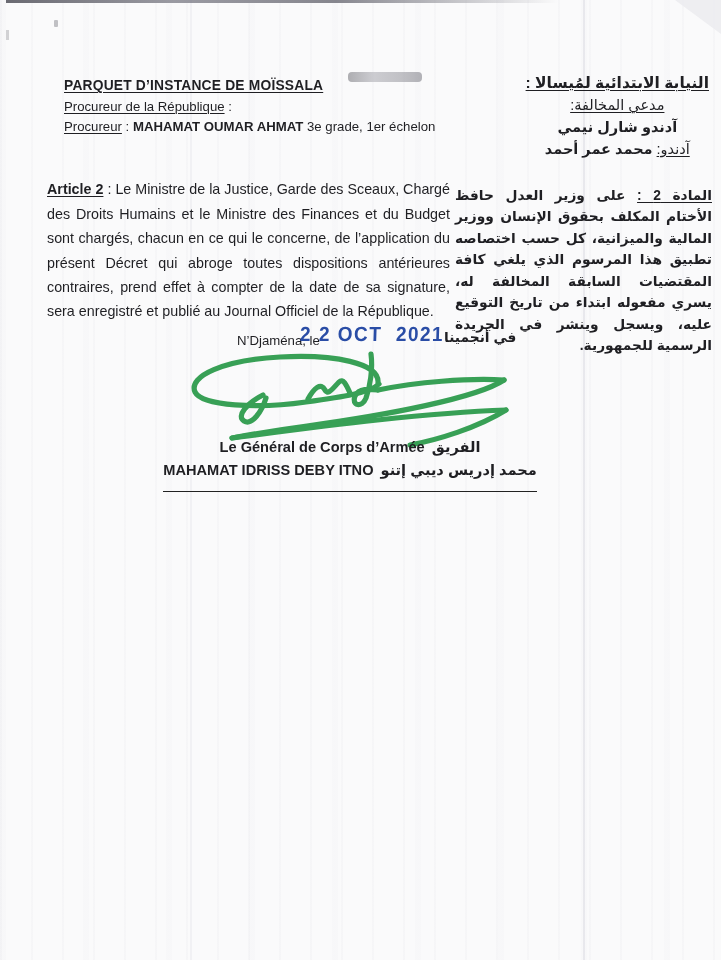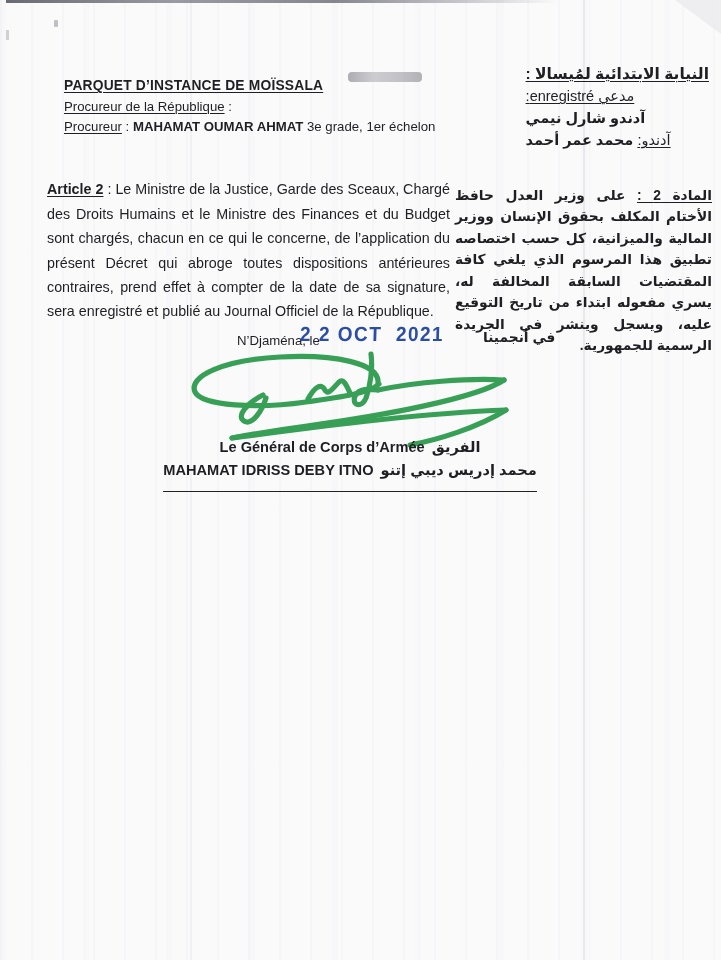--- a/index.html
+++ b/index.html
@@ -32,38 +32,38 @@
   }
   .speck1 { position:absolute; left:54px; top:20px; width:4px; height:7px; background:#9a9aa0; opacity:.6; border-radius:1px; }
   .speck2 { position:absolute; left:6px; top:30px; width:3px; height:10px; background:#b5b5bb; opacity:.6; }
 
   .b { font-weight:bold; }
   .ul { text-decoration:underline; text-decoration-thickness:1.4px; text-underline-offset:2px; }
 
   .hdr-left { position:absolute; left:64px; top:76px; font-size:13.2px; line-height:20.5px; white-space:nowrap; }
   .hdr-left .title { font-size:13.8px; letter-spacing:.2px; }
 
-  .hdr-right { position:absolute; right:12px; top:63px; direction:rtl; text-align:left; font-size:14.5px; line-height:22px; white-space:nowrap; }
+  .hdr-right { position:absolute; right:12px; top:72px; direction:rtl; text-align:center; font-size:14.5px; line-height:22px; white-space:nowrap; }
 
   .para-fr {
     position:absolute; left:47px; top:163px; width:403px;
     font-size:14.3px; line-height:24.4px; text-align:justify;
   }
   .para-ar {
     position:absolute; right:9px; top:171px; width:257px;
     direction:rtl; text-align:justify; font-size:13.8px; line-height:21.5px; font-weight:600;
   }
 
   .dateline-fr { position:absolute; left:237px; top:333px; font-size:13.2px; }
   .date-stamp {
     position:absolute; left:300px; top:324px;
     font-size:19px; font-weight:bold; letter-spacing:1.5px; white-space:pre;
     transform:scaleY(1.08) skewX(-2deg);
   }
-  .dateline-ar { position:absolute; left:444px; top:329px; direction:rtl; font-size:13.8px; font-weight:600;margin-left:39px; }
+  .dateline-ar { position:absolute; left:444px; top:329px; direction:rtl; font-size:13.8px; font-weight:600; }
 
   .sig-svg { position:absolute; left:172px; top:349px; }
 
   .sig-caption { position:absolute; left:130px; top:437px; width:440px; text-align:center; line-height:21.5px; }
   .sig-line { display:flex; justify-content:center; align-items:center; gap:7px; font-weight:bold; font-size:14.6px; }
   .sig-line.underlined { display:inline-flex; border-bottom:1.6px solid #222; padding-bottom:10px; }
   .ar { direction:rtl; unicode-bidi:isolate; }
 </style>
 </head>
 <body>
@@ -79,21 +79,21 @@
   <div class="speck2"></div>
 
   <div class="hdr-left">
     <div class="title b ul">PARQUET D’INSTANCE DE MOÏSSALA</div>
     <div><span class="ul">Procureur de la République</span><span> :</span></div>
     <div><span class="ul">Procureur</span><span> : </span><span class="b">MAHAMAT OUMAR AHMAT</span><span> 3e grade, 1er échelon</span></div>
   </div>
 
   <div class="hdr-right">
     <div class="b ul" style="font-size:15.5px">النيابة الابتدائية لمُيسالا :</div>
-    <div class="ul">مدعي enregistré:</div>
+    <div class="ul">مدعي المخالفة:</div>
     <div class="b">آدندو شارل نيمي</div>
     <div><span class="ul">آدندو:</span> <span class="b">محمد عمر أحمد</span></div>
   </div>
 
   <p class="para-fr"><span class="b ul">Article 2</span><span> : </span><span>Le Ministre de la Justice, Garde des Sceaux, Chargé des Droits Humains et le Ministre des Finances et du Budget sont chargés, chacun en ce qui le concerne, de l’application du présent Décret qui abroge toutes dispositions antérieures contraires, prend effet à compter de la date de sa signature, sera enregistré et publié au Journal Officiel de la République.</span></p>
 
   <p class="para-ar"><span class="b ul">المادة 2 :</span> <span>على وزير العدل حافظ الأختام المكلف بحقوق الإنسان ووزير المالية والميزانية، كل حسب اختصاصه تطبيق هذا المرسوم الذي يلغي كافة المقتضيات السابقة المخالفة له، يسري مفعوله ابتداء من تاريخ التوقيع عليه، ويسجل وينشر في الجريدة الرسمية للجمهورية.</span></p>
 
   <div class="dateline-fr">N’Djaména, le</div>
   <div class="date-stamp" style="color: rgb(42, 77, 166);">2 2 OCT  2021</div>

